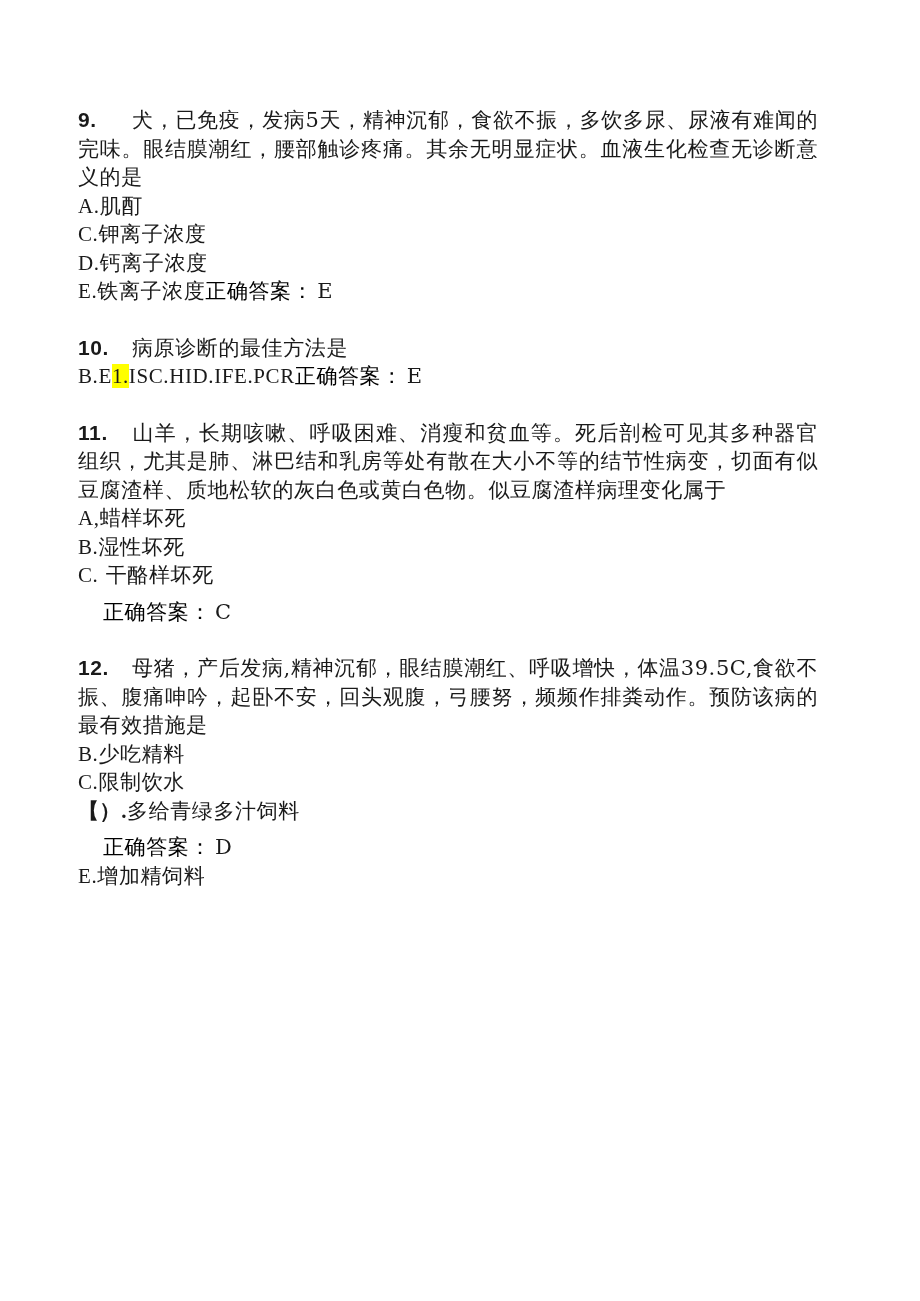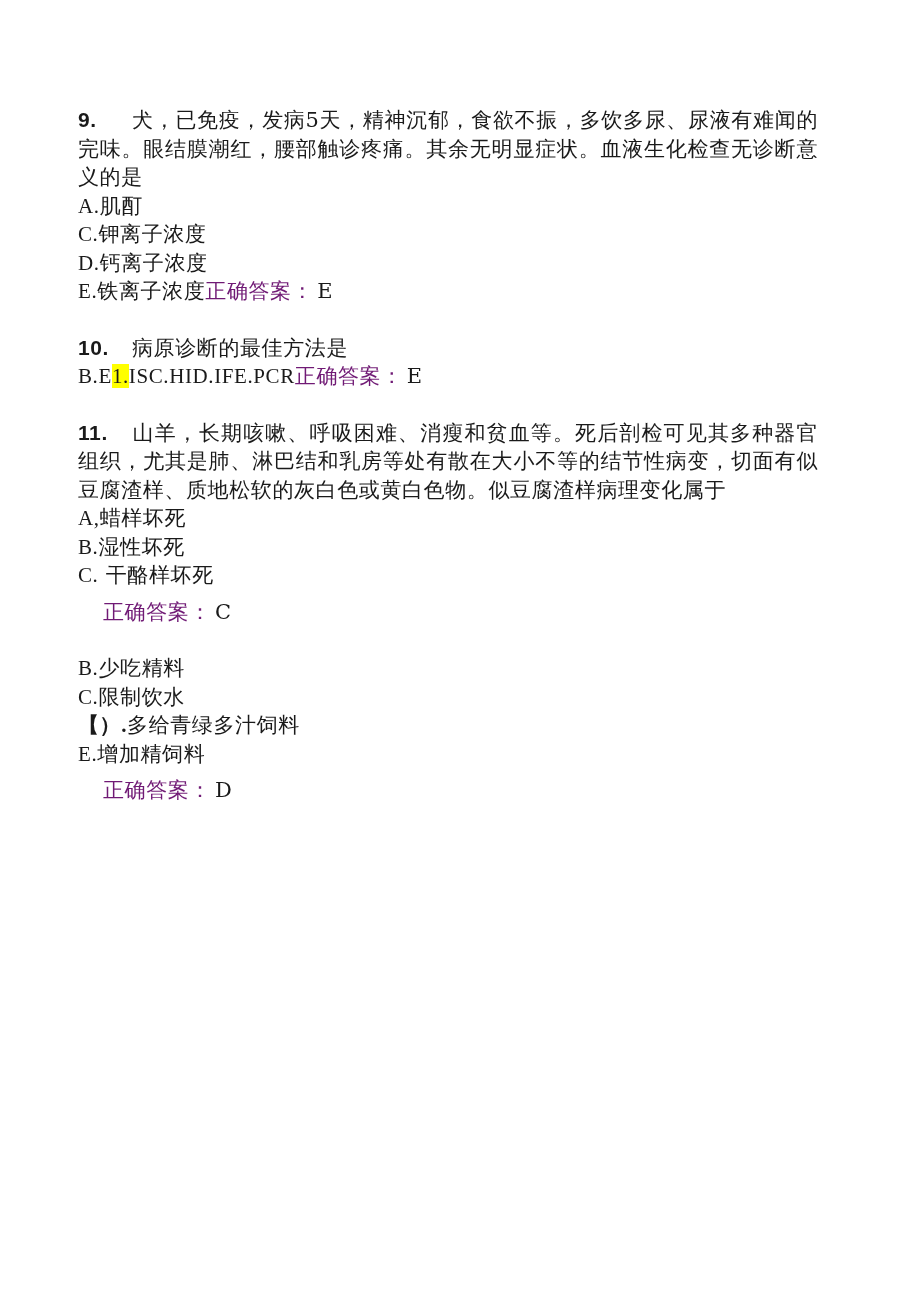--- a/index.html
+++ b/index.html
@@ -40,21 +40,21 @@
     font-weight: bold;
     width: 54px;
   }
   .opt-label {
     font-family: "Liberation Serif", "DejaVu Serif", serif;
   }
   .opt-label.italic {
     font-style: italic;
   }
   .answer-label {
-    color: #701a75;
+    color: #000000;
   }
   .answer-value {
     color: #1a1a1a;
     margin-left: 4px;
   }
   .answer-line {
     padding-left: 25px;
     margin-top: 8px;
   }
   .hl {
@@ -84,20 +84,21 @@
 
   <div class="question">
     <div class="line stem"><span class="qnum">11.</span><span>山羊，长期咳嗽、呼吸困难、消瘦和贫血等。死后剖检可见其多种器官组织，尤其是肺、淋巴结和乳房等处有散在大小不等的结节性病变，切面有似豆腐渣样、质地松软的灰白色或黄白色物。似豆腐渣样病理变化属于</span></div>
     <div class="line"><span class="opt-label">A,</span><span>蜡样坏死</span></div>
     <div class="line"><span class="opt-label">B.</span><span>湿性坏死</span></div>
     <div class="line"><span class="opt-label">C.</span><span> 干酪样坏死</span></div>
     <div class="line answer-line"><span class="answer-label">正确答案：</span><span class="answer-value">C</span></div>
   </div>
 
   <div class="question">
+    <div class="line stem"><span class="qnum">12.</span><span>母猪，产后发病,精神沉郁，眼结膜潮红、呼吸增快，体温39.5C,食欲不振、腹痛呻吟，起卧不安，回头观腹，弓腰努，频频作排粪动作。预防该病的最有效措施是</span></div>
     <div class="line"><span class="opt-label">B.</span><span>少吃精料</span></div>
     <div class="line"><span class="opt-label">C.</span><span>限制饮水</span></div>
     <div class="line"><span class="opt-label bracket">【）.</span><span>多给青绿多汁饲料</span></div>
+    <div class="line answer-line"><span class="answer-label">正确答案：</span><span class="answer-value">D</span></div>
     <div class="line"><span class="opt-label">E.</span><span>增加精饲料</span></div>
-    <div class="line answer-line"><span class="answer-label">正确答案：</span><span class="answer-value">D</span></div>
   </div>
 
 </div>
 
 </body></html>

